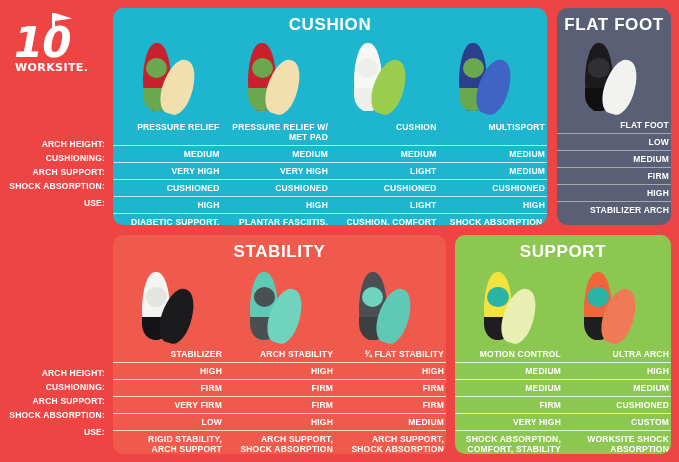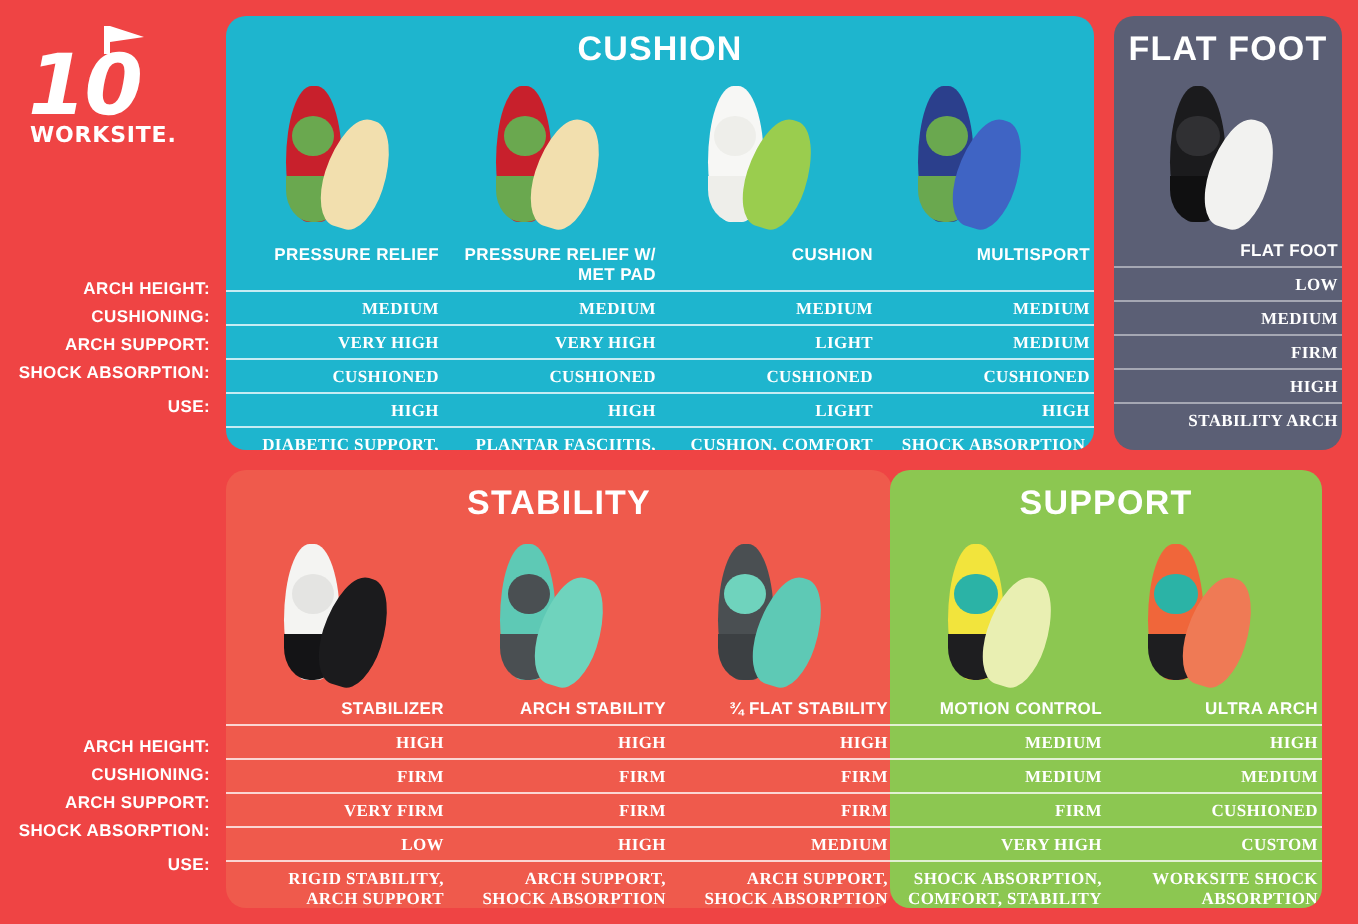--- a/index.html
+++ b/index.html
@@ -81,21 +81,21 @@
     text-align: right;
     color: #ffffff;
     font-size: 8.5px;
     font-weight: bold;
     letter-spacing: 0.2px;
     padding: 3px 2px;
     line-height: 10px;
     white-space: pre-line;
   }
   .head .tcell { font-size: 8.5px; font-weight: bold; }
-  .trow.body .tcell { font-weight: bold; font-family: Liberation Serif, serif; }
+  .trow.body .tcell { font-weight: bold; }
 
   
   .rowlabels { position: absolute; }
   .rowlabel {
     text-align: right;
     color: #ffffff;
     font-weight: bold;
     font-size: 8.5px;
     letter-spacing: 0.2px;
     line-height: 10px;
@@ -110,21 +110,21 @@
   #cushion-panel .shoe-strip { height: 82px; padding: 0 6px; }
   #cushion-panel .tbl { margin-top: 2px; }
 
   #flatfoot-panel { left: 557px; top: 8px; width: 114px; height: 217px; background: #5b5f75; }
   #flatfoot-panel .shoe-strip { height: 82px; }
   #flatfoot-panel .trow + .trow { border-top: 1px solid rgba(255,255,255,0.45); }
 
   #stability-panel { left: 113px; top: 235px; width: 333px; height: 219px; background: #ef5a4c; }
   #stability-panel .shoe-strip { height: 84px; padding: 0 4px; }
 
-  #support-panel { left: 445px; top: 235px; width: 216px; height: 219px; background: #8cc751; }
+  #support-panel { left: 455px; top: 235px; width: 216px; height: 219px; background: #8cc751; }
   #support-panel .shoe-strip { height: 84px; padding: 0 8px; }
 
   #labels-top    { left: 0px; top: 137px; width: 110px; }
   #labels-bottom { left: 0px; top: 366px; width: 110px; }
 </style>
 </head>
 <body>
 
 <div id="root">
 
@@ -248,21 +248,21 @@
         <div class="trow body">
           <div class="tcell">MEDIUM</div>
         </div>
         <div class="trow body">
           <div class="tcell">FIRM</div>
         </div>
         <div class="trow body">
           <div class="tcell">HIGH</div>
         </div>
         <div class="trow body">
-          <div class="tcell">STABILITY ARCH</div>
+          <div class="tcell">STABILIZER ARCH</div>
         </div>
       </div>
   </div>
 
   <div class="panel" id="stability-panel">
     <div class="panel-title">STABILITY</div>
     <div class="shoe-strip">
         <div class="pair">
           <div class="sole back" style="background: rgb(244, 244, 242);">
             <div class="archpad" style="background: rgb(228, 228, 226);"></div>

